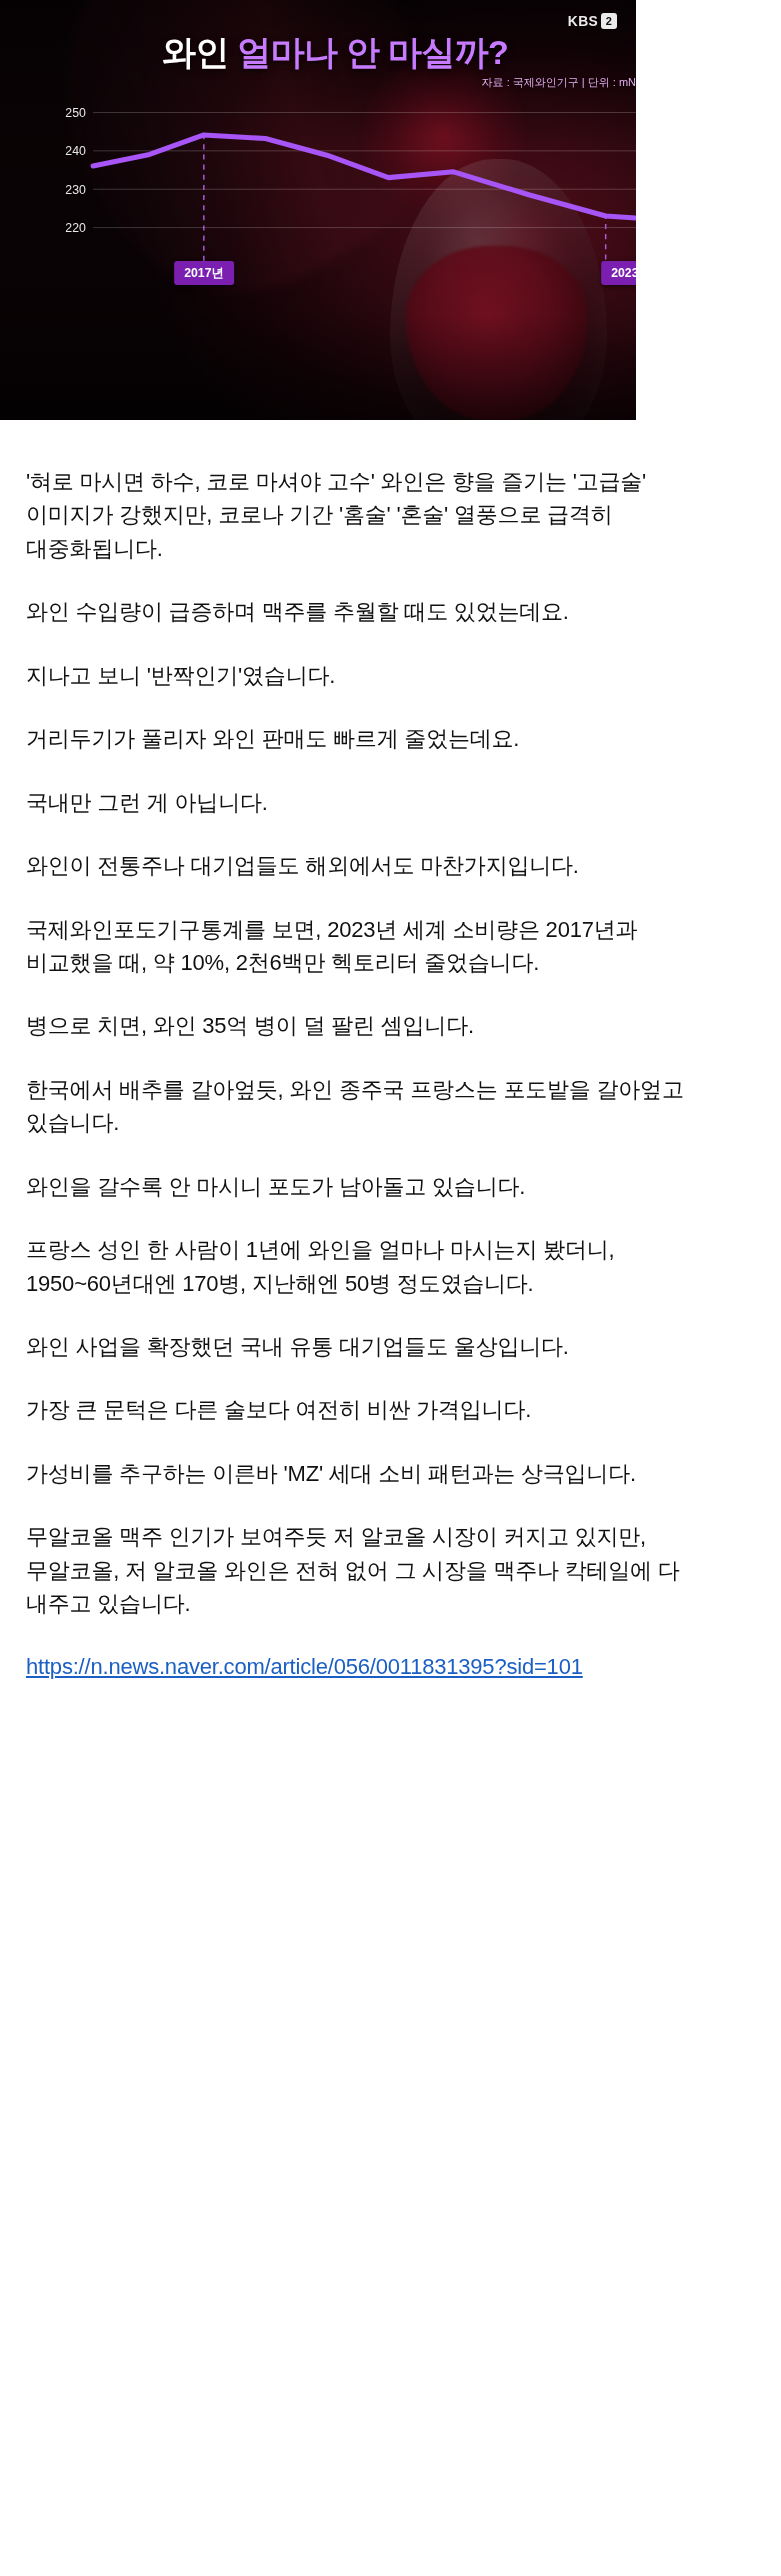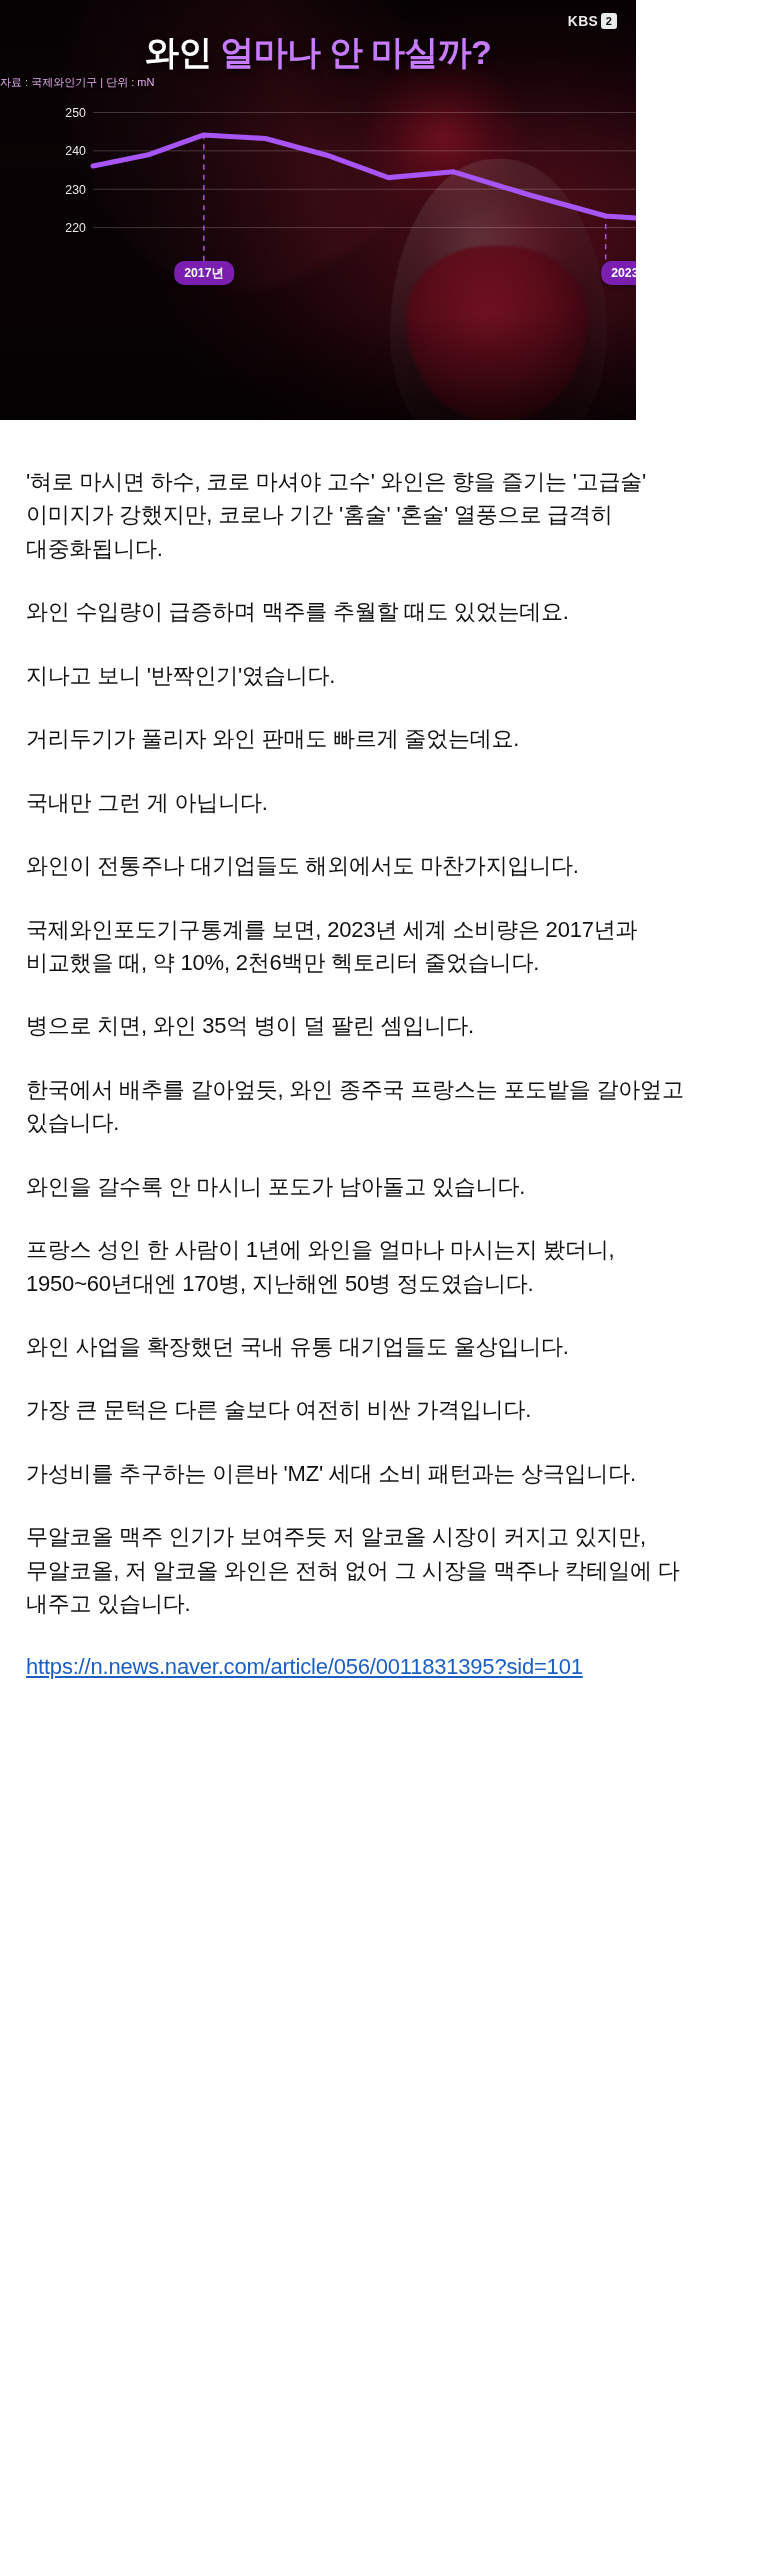--- a/index.html
+++ b/index.html
@@ -97,37 +97,37 @@
     border-radius: 2.9px;
     background: #ffffff;
     color: #111111;
     font-size: 11px;
     font-weight: bold;
   }
 
   .headline {
     position: absolute;
     top: 30px;
-    left: 0;
+    left: 17px;
     width: 100%;
     text-align: center;
     font-size: 34px;
     font-weight: bold;
     letter-spacing: -0.7px;
     color: #ffffff;
     text-shadow: 0 2.2px 7.2px rgba(0,0,0,.75);
   }
   .headline .accent { color: #c77bff; }
 
   .subline {
     position: absolute;
     top: 75px;
     left: 0;
     width: 100%;
-    text-align: left;
+    text-align: right;
     font-size: 11px;
     color: #f2b8ff;
     letter-spacing: 0;
     opacity: .95;
     text-shadow: 0 1.4px 4.3px rgba(0,0,0,.8);
   }
 
   
   .chart-wrap {
     position: absolute;
@@ -139,21 +139,21 @@
   .chart-svg { display: block; }
 
   .x-label {
     position: absolute;
     transform: translateX(-50%);
     background: #7a1fb0;
     color: #ffffff;
     font-size: 12.3px;
     font-weight: bold;
     padding: 3.6px 10px;
-    border-radius: 10px;
+    border-radius: 3px;
     white-space: nowrap;
     box-shadow: 0 1.4px 4.3px rgba(0,0,0,.5);
   }
 
   
   .article {
     padding: 45px 26px 51px 26px;
     width: 730px;
     box-sizing: border-box;
   }

